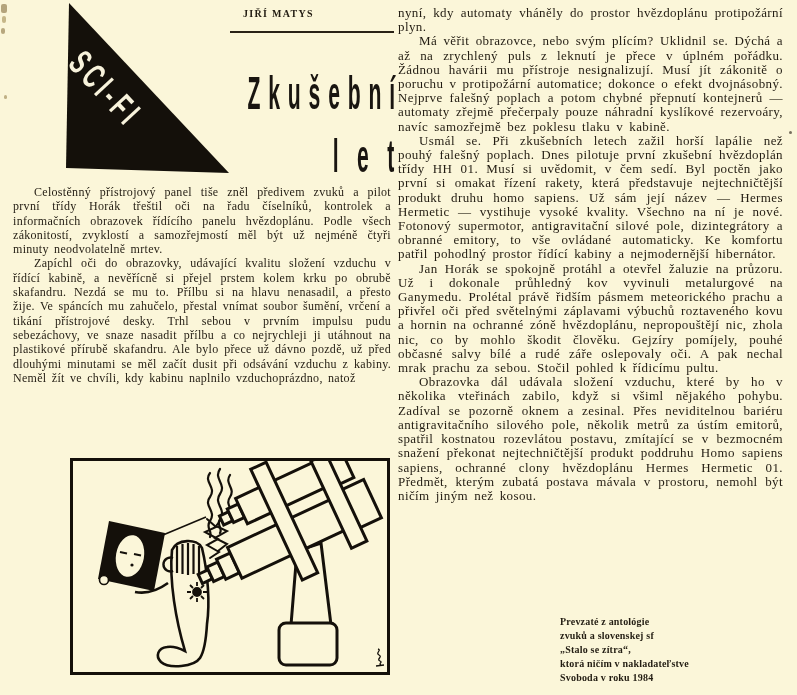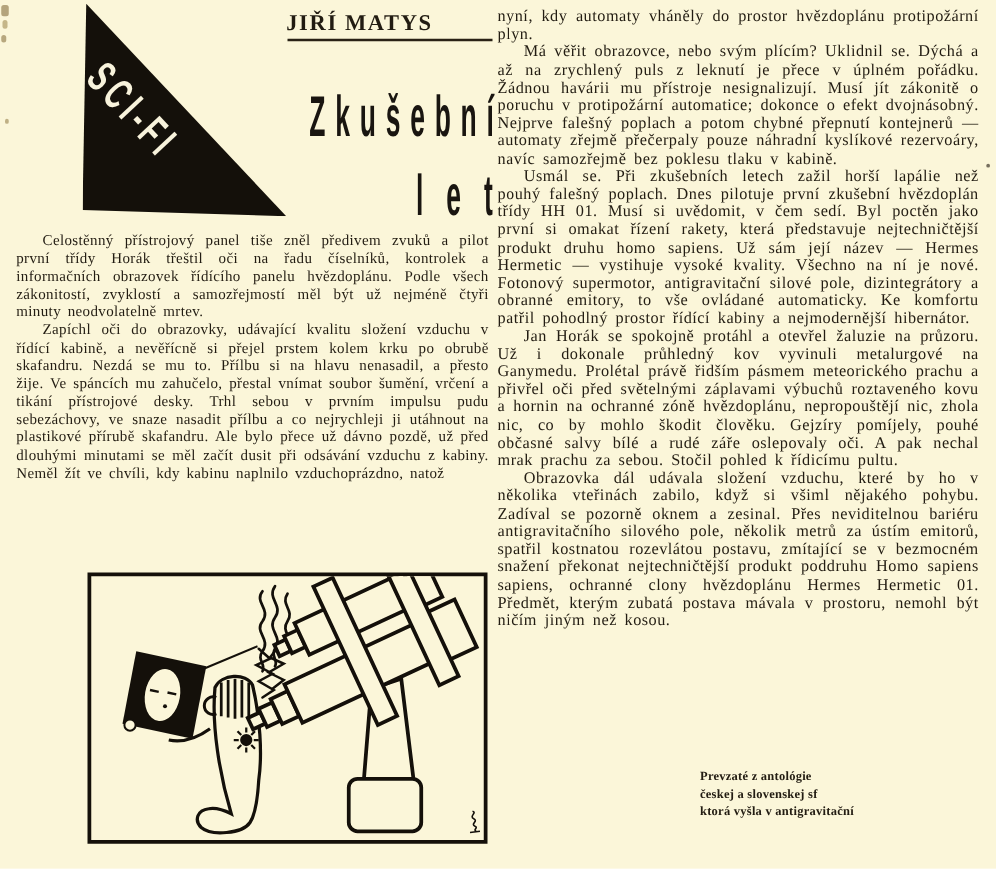--- a/index.html
+++ b/index.html
@@ -21,22 +21,22 @@
     position:absolute; left:24px; top:40px;
     transform:rotate(47deg) scale(0.72,1.18);
     transform-origin:left top;
     font-family:"Liberation Sans", sans-serif;
     font-weight:bold; font-size:30px; letter-spacing:6px;
     color:#f8f3dc; white-space:nowrap;
   }
 
   
   .author{
-    position:absolute; left:229px; top:8px;
-    font-weight:bold; font-size:18px; letter-spacing:1.3px;
+    position:absolute; left:243px; top:8px;
+    font-weight:bold; font-size:10px; letter-spacing:1.3px;
   }
   .author-rule{
     position:absolute; left:230px; top:31px; width:164px; height:2px;
     background:#292216;
   }
 
   
   .title-line{
     position:absolute;
     font-family:"Liberation Sans", sans-serif;
@@ -174,17 +174,19 @@
   <div class="col col-right">
     <p class="no-indent">nyní, kdy automaty vháněly do prostor hvězdoplánu protipožární plyn.</p>
     <p>Má věřit obrazovce, nebo svým plícím? Uklidnil se. Dýchá a až na zrychlený puls z leknutí je přece v úplném pořádku. Žádnou havárii mu přístroje nesignalizují. Musí jít zákonitě o poruchu v protipožární automatice; dokonce o efekt dvojnásobný. Nejprve falešný poplach a potom chybné přepnutí kontejnerů — automaty zřejmě přečerpaly pouze náhradní kyslíkové rezervoáry, navíc samozřejmě bez poklesu tlaku v kabině.</p>
     <p>Usmál se. Při zkušebních letech zažil horší lapálie než pouhý falešný poplach. Dnes pilotuje první zkušební hvězdoplán třídy HH 01. Musí si uvědomit, v čem sedí. Byl poctěn jako první si omakat řízení rakety, která představuje nejtechničtější produkt druhu homo sapiens. Už sám její název — Hermes Hermetic — vystihuje vysoké kvality. Všechno na ní je nové. Fotonový supermotor, antigravitační silové pole, dizintegrátory a obranné emitory, to vše ovládané automaticky. Ke komfortu patřil pohodlný prostor řídící kabiny a nejmodernější hibernátor.</p>
     <p>Jan Horák se spokojně protáhl a otevřel žaluzie na průzoru. Už i dokonale průhledný kov vyvinuli metalurgové na Ganymedu. Prolétal právě řidším pásmem meteorického prachu a přivřel oči před světelnými záplavami výbuchů roztaveného kovu a hornin na ochranné zóně hvězdoplánu, nepropouštějí nic, zhola nic, co by mohlo škodit člověku. Gejzíry pomíjely, pouhé občasné salvy bílé a rudé záře oslepovaly oči. A pak nechal mrak prachu za sebou. Stočil pohled k řídicímu pultu.</p>
     <p>Obrazovka dál udávala složení vzduchu, které by ho v několika vteřinách zabilo, když si všiml nějakého pohybu. Zadíval se pozorně oknem a zesinal. Přes neviditelnou bariéru antigravitačního silového pole, několik metrů za ústím emitorů, spatřil kostnatou rozevlátou postavu, zmítající se v bezmocném snažení překonat nejtechničtější produkt poddruhu Homo sapiens sapiens, ochranné clony hvězdoplánu Hermes Hermetic 01. Předmět, kterým zubatá postava mávala v prostoru, nemohl být ničím jiným než kosou.</p>
   </div>
 
   <div class="credit">
     <div>Prevzaté z antológie</div>
-    <div>českej a slovenskej sf</div>
-    <div>ktorá vyšla v antigravitační</div>
+    <div>zvuků a slovenskej sf</div>
+    <div>„Stalo se zítra“,</div>
+    <div>ktorá ničím v nakladateľstve</div>
+    <div>Svoboda v roku 1984</div>
   </div>
 
 </div>
 
 </body></html>

